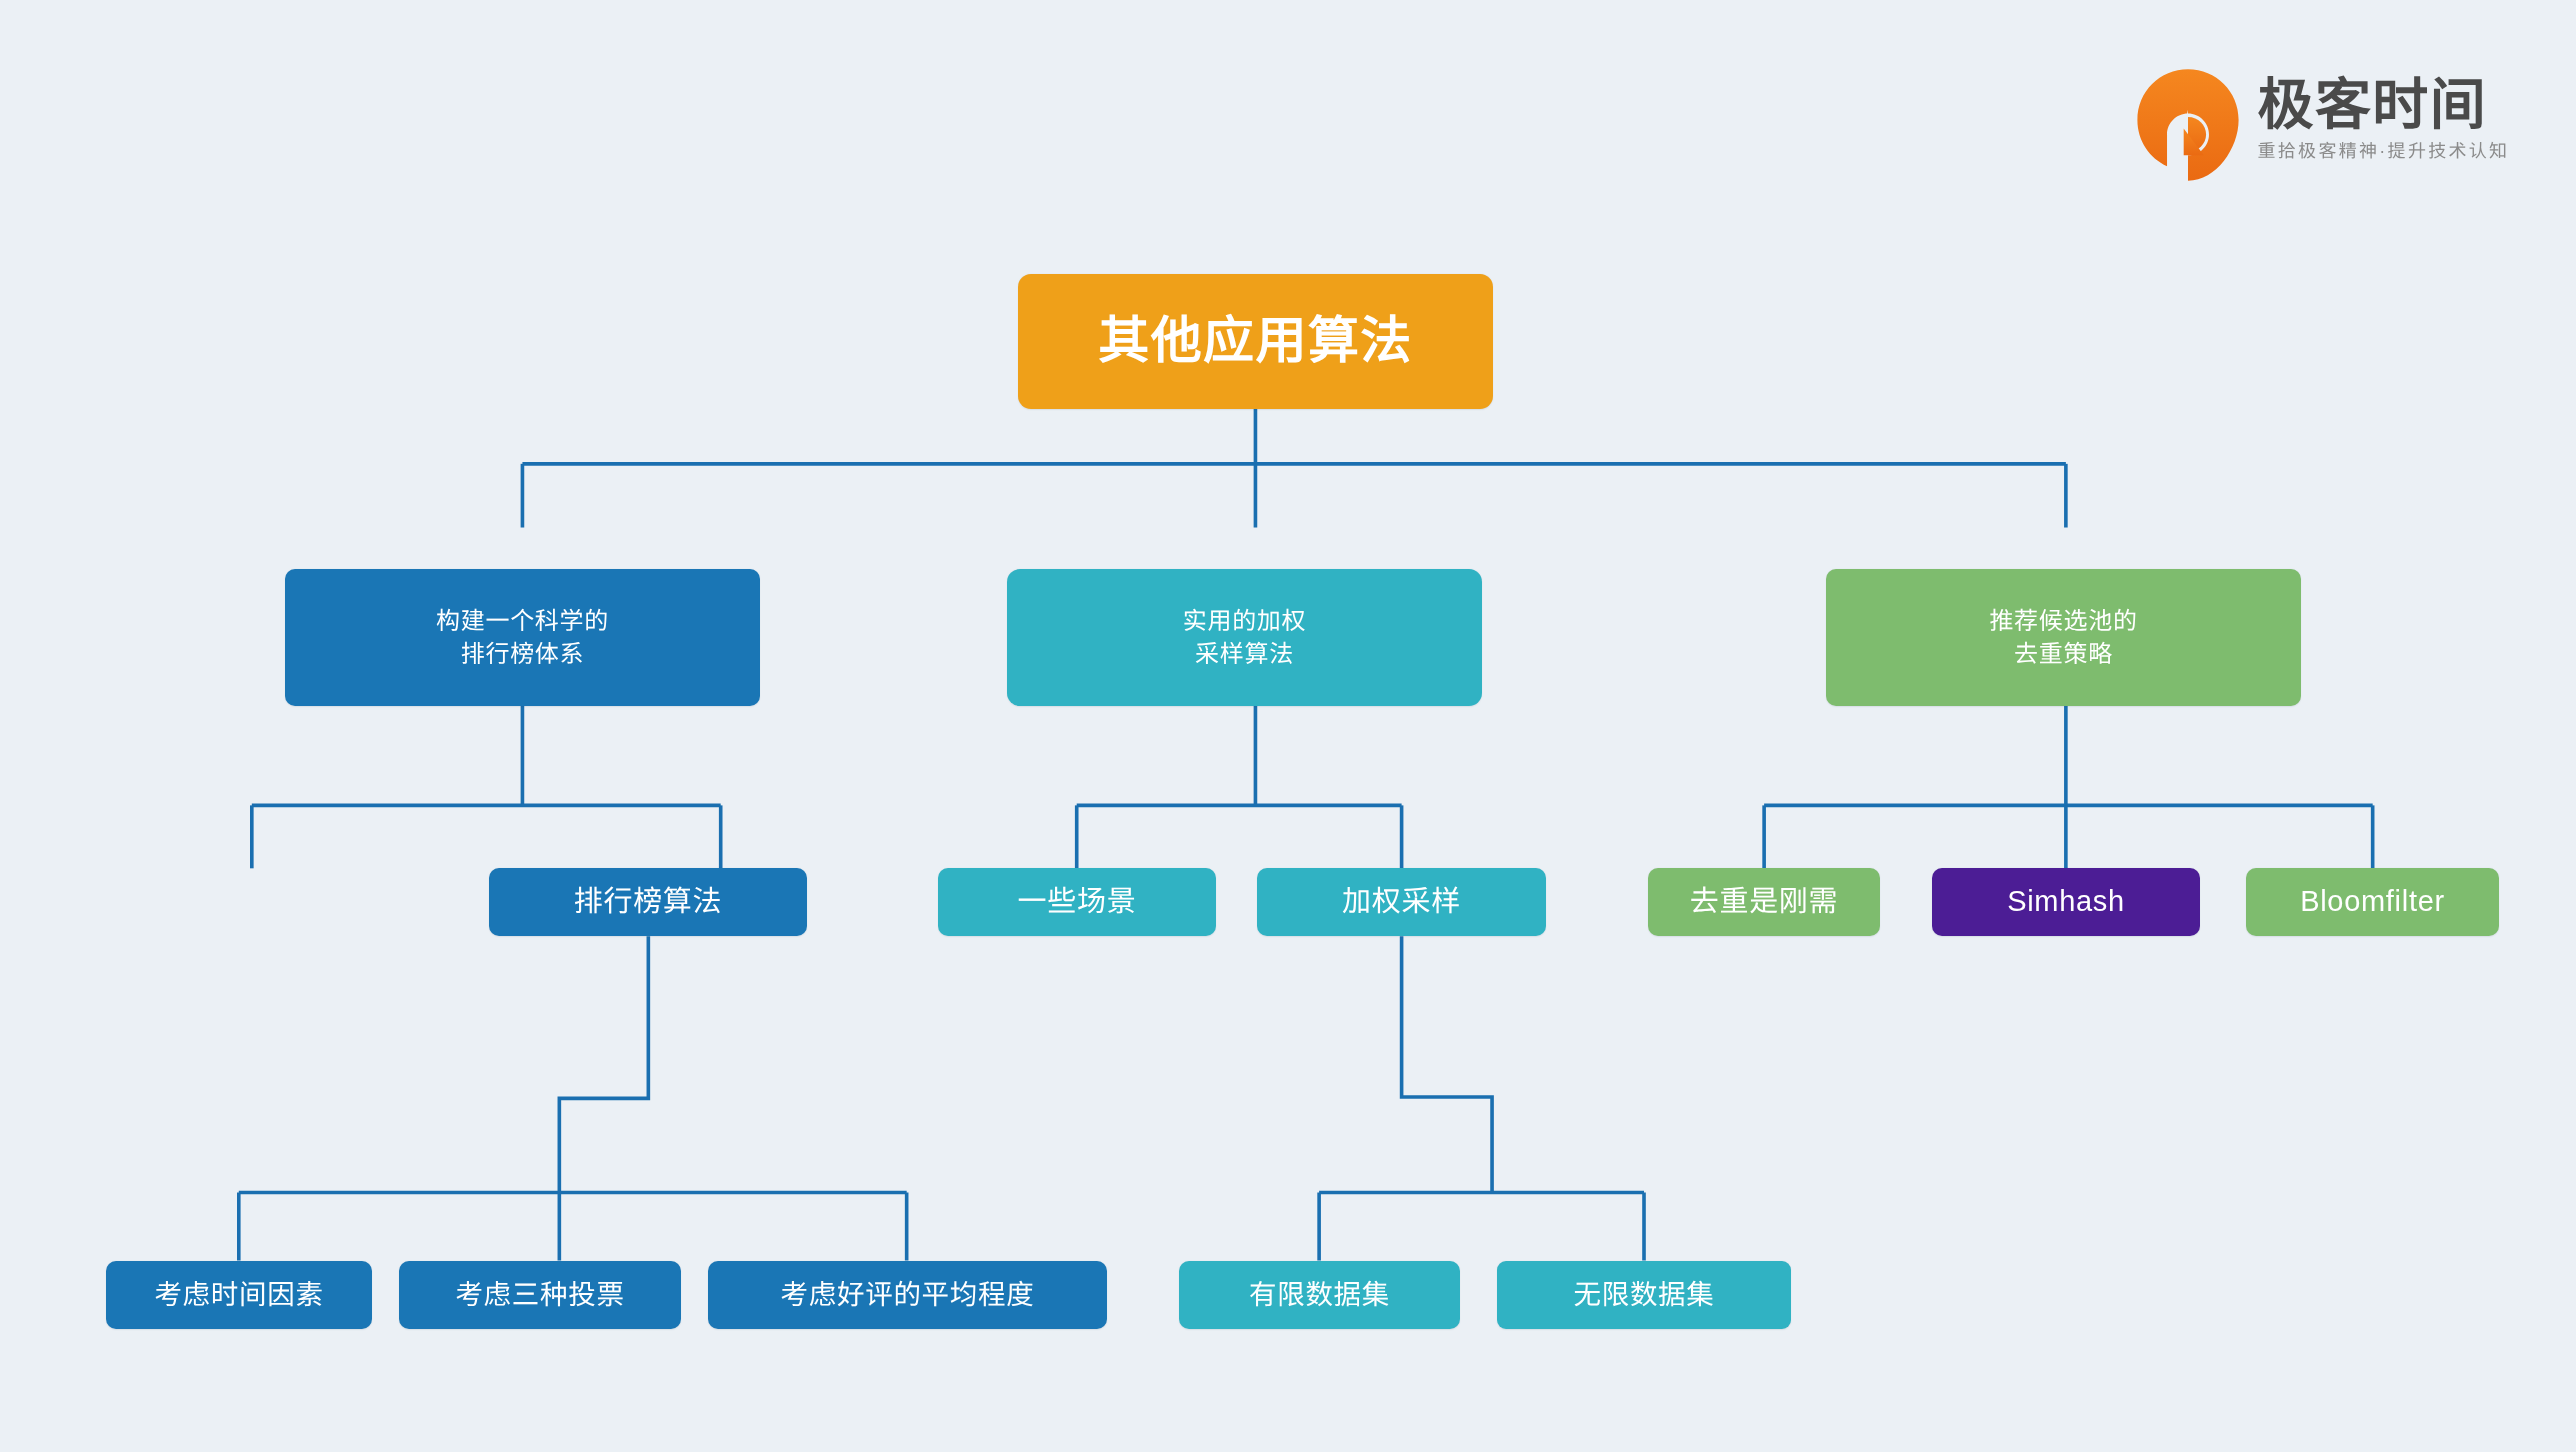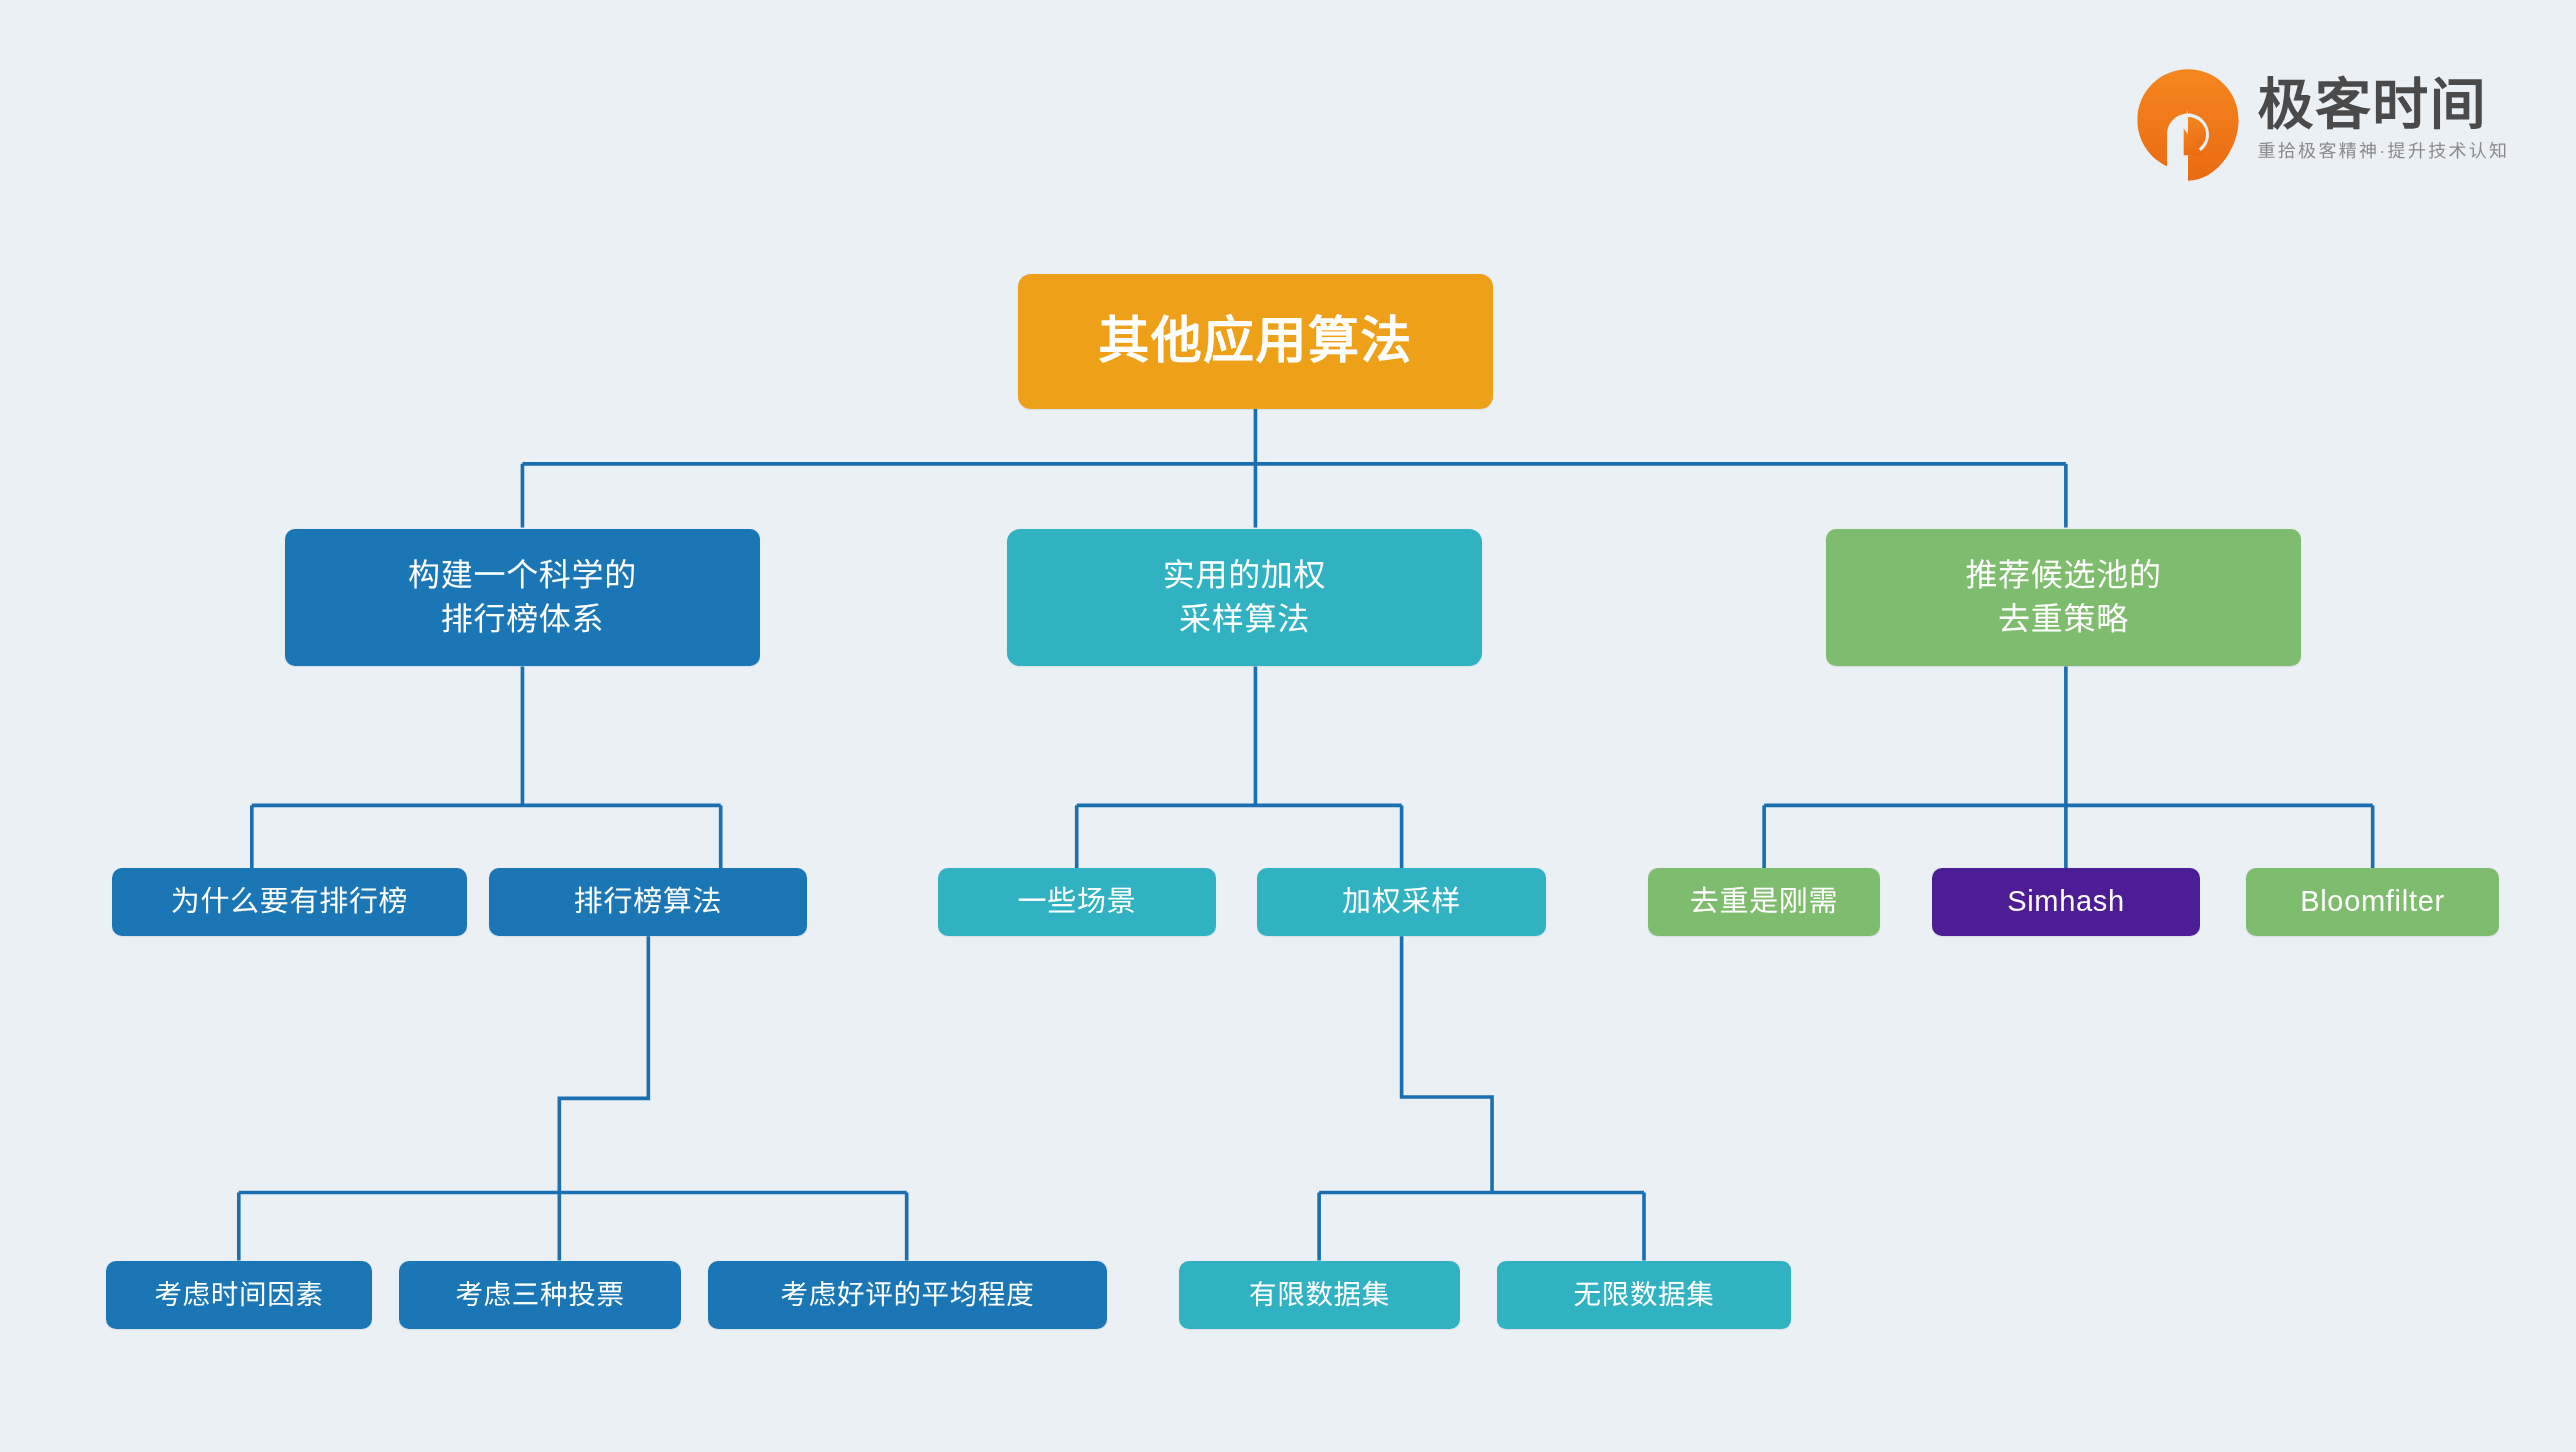--- a/index.html
+++ b/index.html
@@ -82,21 +82,21 @@
     text-align: center;
     white-space: pre-line;
     line-height: 1.35;
     box-shadow: 0 0.7px 1.4px rgba(40,70,100,0.10);
   }
   .node.root {
     border-radius: 13px;
     font-weight: bold;
     letter-spacing: 1.4px;
   }
-  .lvl1 { font-size: 32px; letter-spacing: 0.7px; }
+  .lvl1 { font-size: 24px; letter-spacing: 0.7px; margin-top: 40px; }
   .lvl2 { font-size: 29px; letter-spacing: 0.7px; }
   .lvl3 { font-size: 27.5px; letter-spacing: 0.7px; }
   .root { font-size: 51px; }
 </style>
 </head>
 <body>
 
 <div id="canvas">
 
   <div class="logo-wrap">
@@ -163,21 +163,20 @@
 
   <div class="node root" style="left:1018px; top:274px; width:475px; height:135px; background:#efa019;">其他应用算法</div>
 
   <div class="node lvl1" style="left:285px; top:529px; width:475px; height:137px; background:#1a76b5;">构建一个科学的
 排行榜体系</div>
   <div class="node lvl1" style="left:1007px; top:529px; width:475px; height:137px; background:#30b2c3;border-radius:13px;">实用的加权
 采样算法</div>
   <div class="node lvl1" style="left:1826px; top:529px; width:475px; height:137px; background:#7ebc6e;">推荐候选池的
 去重策略</div>
 
-  <div class="node lvl2" style="left:112px; top:868px; width:355px; height:68px; background:#1a76b5;">为什么要有排行榜</div>
   <div class="node lvl2" style="left:489px; top:868px; width:318px; height:68px; background:#1a76b5;">排行榜算法</div>
 
   <div class="node lvl2" style="left:938px; top:868px; width:278px; height:68px; background:#30b2c3;">一些场景</div>
   <div class="node lvl2" style="left:1257px; top:868px; width:289px; height:68px; background:#30b2c3;">加权采样</div>
 
   <div class="node lvl2" style="left:1648px; top:868px; width:232px; height:68px; background:#7ebc6e;">去重是刚需</div>
   <div class="node lvl2" style="left:1932px; top:868px; width:268px; height:68px; background:#4c1d95;">Simhash</div>
   <div class="node lvl2" style="left:2246px; top:868px; width:253px; height:68px; background:#7ebc6e;">Bloomfilter</div>
 
   <div class="node lvl3" style="left:106px; top:1261px; width:266px; height:68px; background:#1a76b5;text-align:right;">考虑时间因素</div>

